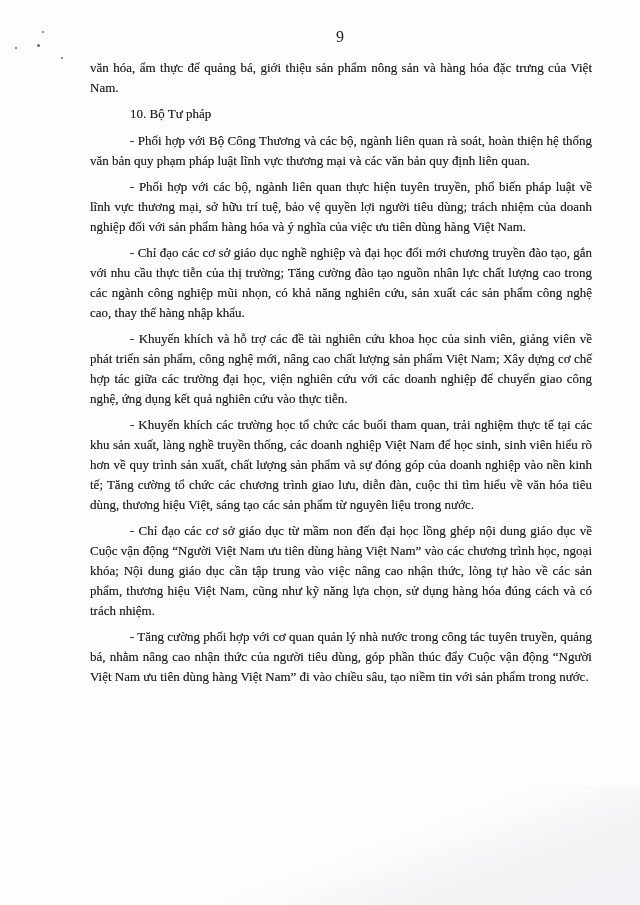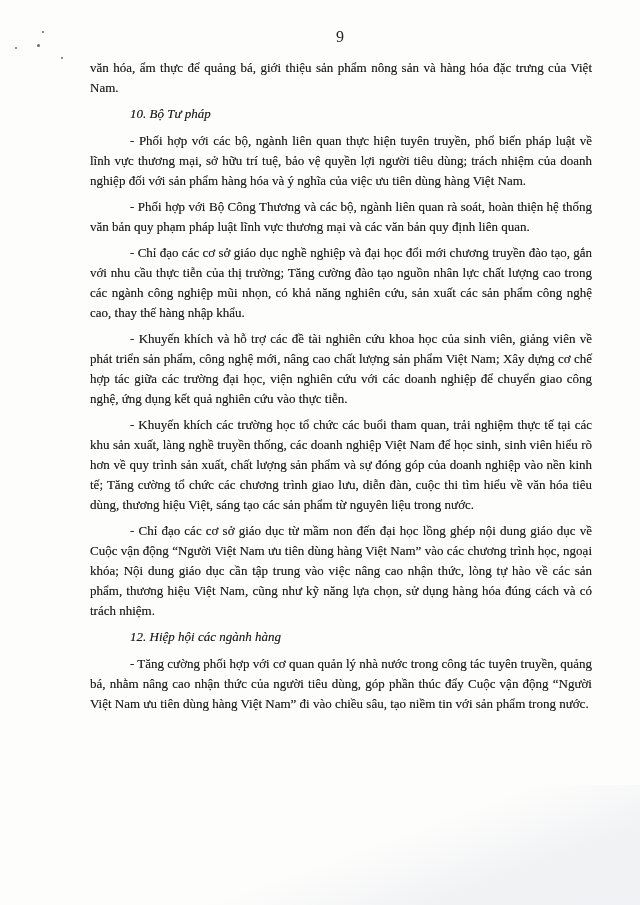--- a/index.html
+++ b/index.html
@@ -27,21 +27,20 @@
     line-height: 20px;
     text-align: justify;
     text-shadow: 0 0 0.4px rgba(30,30,30,0.55);
   }
   .block { margin-bottom: 6px; text-indent: 40px; }
   .block.continuation { text-indent: 0; }
   .block.heading {
     text-align: left;
     margin-top: 5px;
     margin-bottom: 7px;
-    font-style: italic;
   }
   .speckle {
     position: absolute;
     background: #6a6a6a;
     border-radius: 50%;
   }
   .scan-shading {
     position: absolute;
     left: 0; right: 0; bottom: 0;
     height: 120px;
@@ -55,27 +54,26 @@
 </head>
 <body>
 
 <div class="page">
   <div class="page-number">9</div>
 
   <div class="doc-body" id="doc-body">
 
   <div class="block continuation">văn hóa, ẩm thực để quảng bá, giới thiệu sản phẩm nông sản và hàng hóa đặc trưng của Việt Nam.</div>
       <div class="block heading">10. Bộ Tư pháp</div>
+      <div class="block bullet">- Phối hợp với Bộ Công Thương và các bộ, ngành liên quan rà soát, hoàn thiện hệ thống văn bản quy phạm pháp luật lĩnh vực thương mại và các văn bản quy định liên quan.</div>
       <div class="block bullet">- Phối hợp với các bộ, ngành liên quan thực hiện tuyên truyền, phổ biến pháp luật về lĩnh vực thương mại, sở hữu trí tuệ, bảo vệ quyền lợi người tiêu dùng; trách nhiệm của doanh nghiệp đối với sản phẩm hàng hóa và ý nghĩa của việc ưu tiên dùng hàng Việt Nam.</div>
-      <div class="block bullet">- Phối hợp với Bộ Công Thương và các bộ, ngành liên quan rà soát, hoàn thiện hệ thống văn bản quy phạm pháp luật lĩnh vực thương mại và các văn bản quy định liên quan.</div>
       <div class="block bullet">- Chỉ đạo các cơ sở giáo dục nghề nghiệp và đại học đổi mới chương truyền đào tạo, gắn với nhu cầu thực tiễn của thị trường; Tăng cường đào tạo nguồn nhân lực chất lượng cao trong các ngành công nghiệp mũi nhọn, có khả năng nghiên cứu, sản xuất các sản phẩm công nghệ cao, thay thế hàng nhập khẩu.</div>
       <div class="block bullet">- Khuyến khích và hỗ trợ các đề tài nghiên cứu khoa học của sinh viên, giảng viên về phát triển sản phẩm, công nghệ mới, nâng cao chất lượng sản phẩm Việt Nam; Xây dựng cơ chế hợp tác giữa các trường đại học, viện nghiên cứu với các doanh nghiệp để chuyển giao công nghệ, ứng dụng kết quả nghiên cứu vào thực tiễn.</div>
       <div class="block bullet">- Khuyến khích các trường học tổ chức các buổi tham quan, trải nghiệm thực tế tại các khu sản xuất, làng nghề truyền thống, các doanh nghiệp Việt Nam để học sinh, sinh viên hiểu rõ hơn về quy trình sản xuất, chất lượng sản phẩm và sự đóng góp của doanh nghiệp vào nền kinh tế; Tăng cường tổ chức các chương trình giao lưu, diễn đàn, cuộc thi tìm hiểu về văn hóa tiêu dùng, thương hiệu Việt, sáng tạo các sản phẩm từ nguyên liệu trong nước.</div>
       <div class="block bullet">- Chỉ đạo các cơ sở giáo dục từ mầm non đến đại học lồng ghép nội dung giáo dục về Cuộc vận động “Người Việt Nam ưu tiên dùng hàng Việt Nam” vào các chương trình học, ngoại khóa; Nội dung giáo dục cần tập trung vào việc nâng cao nhận thức, lòng tự hào về các sản phẩm, thương hiệu Việt Nam, cũng như kỹ năng lựa chọn, sử dụng hàng hóa đúng cách và có trách nhiệm.</div>
-      <div class="block heading">12. Hiệp hội các ngành hàng</div>
       <div class="block bullet">- Tăng cường phối hợp với cơ quan quản lý nhà nước trong công tác tuyên truyền, quảng bá, nhằm nâng cao nhận thức của người tiêu dùng, góp phần thúc đẩy Cuộc vận động “Người Việt Nam ưu tiên dùng hàng Việt Nam” đi vào chiều sâu, tạo niềm tin với sản phẩm trong nước.</div>
     </div>
 
   <div id="speckles">
       <span class="speckle" style="left: 42px; top: 31px; width: 2px; height: 2px;"></span>
       <span class="speckle" style="left: 37px; top: 44px; width: 3px; height: 3px;"></span>
       <span class="speckle" style="left: 15px; top: 47px; width: 2px; height: 2px;"></span>
       <span class="speckle" style="left: 61px; top: 57px; width: 2px; height: 2px;"></span>
     </div>
 

